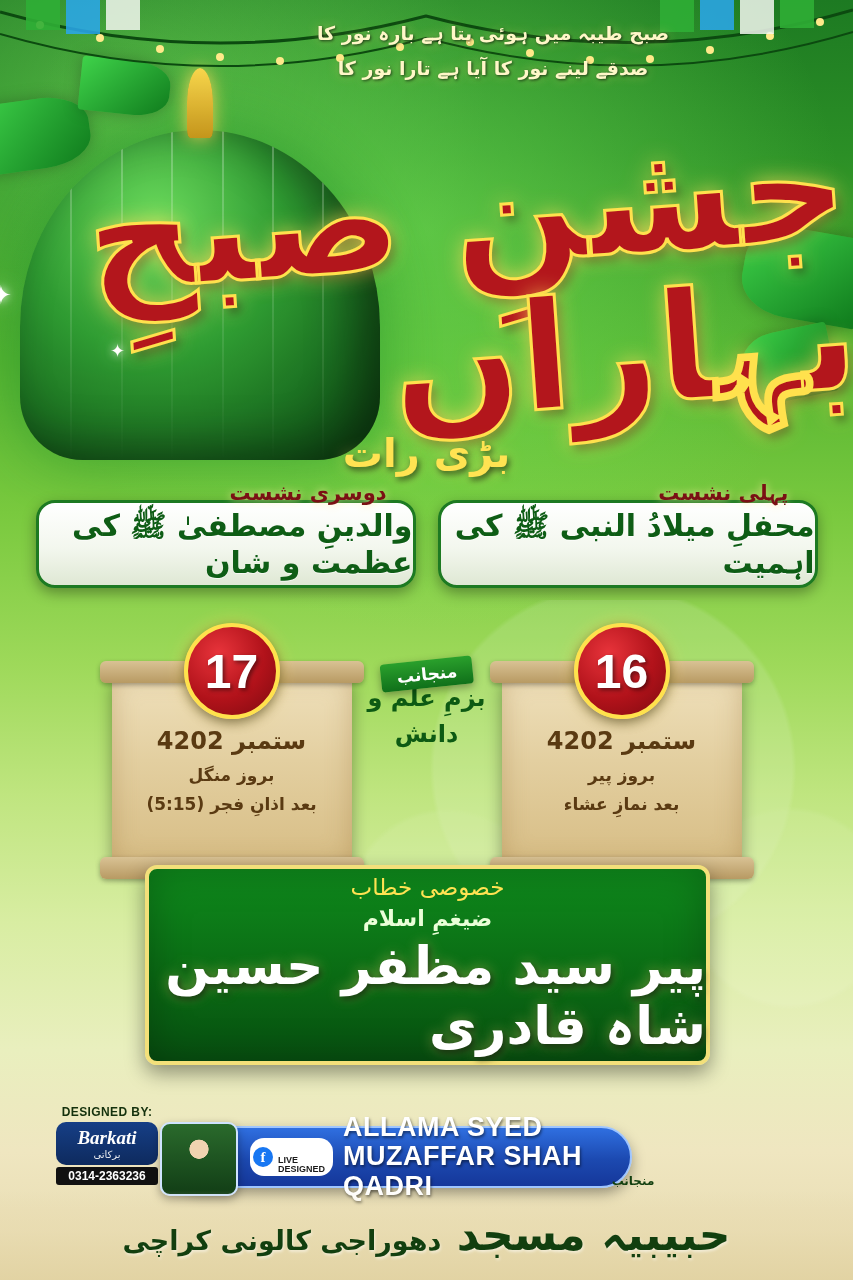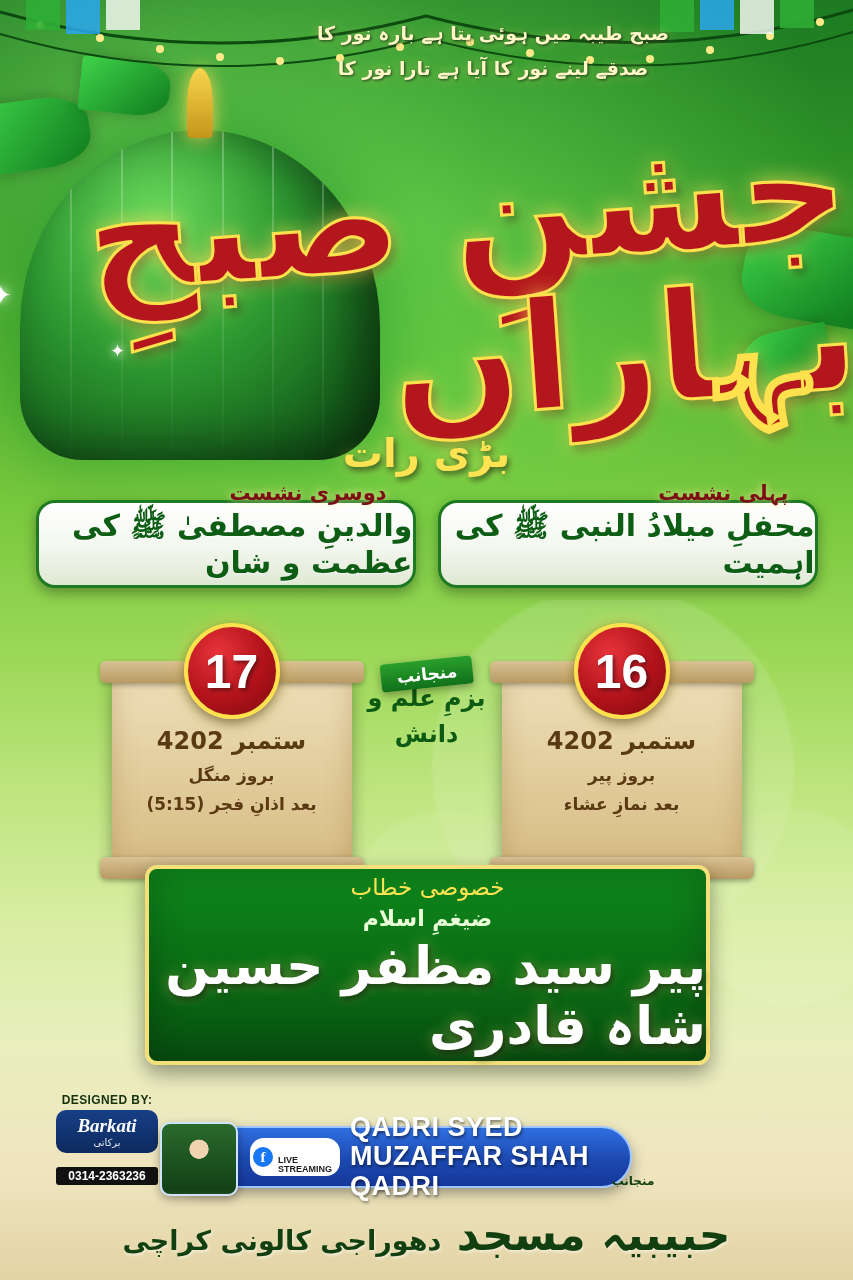--- a/index.html
+++ b/index.html
@@ -173,21 +173,21 @@
   .designer{
     position:absolute; left:48px; bottom:95px; width:110px; z-index:12; text-align:center;padding-left:8px;
   }
   .designer .dhead{ font-size:12px; font-weight:bold; color:#14310c; letter-spacing:.4px; }
   .designer .dcard{
     margin-top:3px; background:linear-gradient(180deg,#163f86,#0e2a5e);
     border-radius:10px; padding:5px 4px; color:#fff;
   }
   .designer .dbrand{ font-family:"Liberation Serif", serif; font-style:italic; font-size:19px; font-weight:bold; }
   .designer .darab{ font-size:10px; opacity:.9; }
-  .designer .dphone{ margin-top:14px; background:#111; color:#fff; font-size:12px; font-weight:bold; border-radius:3px; padding:2px 0; }
+  .designer .dphone{ margin-top:2px; background:#111; color:#fff; font-size:12px; font-weight:bold; border-radius:3px; padding:2px 0; }
 
   
   .livebar{
     position:absolute; left:172px; bottom:92px; width:460px; height:62px; z-index:12;
     background:linear-gradient(180deg,#2f6fe0 0%, #1c49b0 55%, #15379a 100%);
     border:2px solid #9ec5ff; border-radius:32px;
     box-shadow:0 6px 14px rgba(0,0,0,.35);
     display:flex; align-items:center; padding-left:76px; gap:10px;
   }
   .live-avatar{
@@ -341,25 +341,25 @@
     </div>
     <div class="dphone">0314-2363236</div>
   </div>
 
   <div class="livebar">
     <div class="live-avatar"></div>
     <div class="fb-badge">
       <span class="fb-circle">f</span>
       <span class="fb-text">
         <span>LIVE</span><br>
-        <span>STREAMING</span>
+        <span>DESIGNED</span>
       </span>
     </div>
     <div class="live-name">
-      <span>QADRI SYED</span><br>
+      <span>ALLAMA SYED</span><br>
       <span>MUZAFFAR SHAH QADRI</span>
     </div>
   </div>
 
   <div class="footer">
     <div class="footer-crest urdu">منجانب</div>
     <div class="venue urdu">
       <span>حبیبیہ مسجد</span>
       <span class="sub">دھوراجی کالونی کراچی</span>
     </div>

